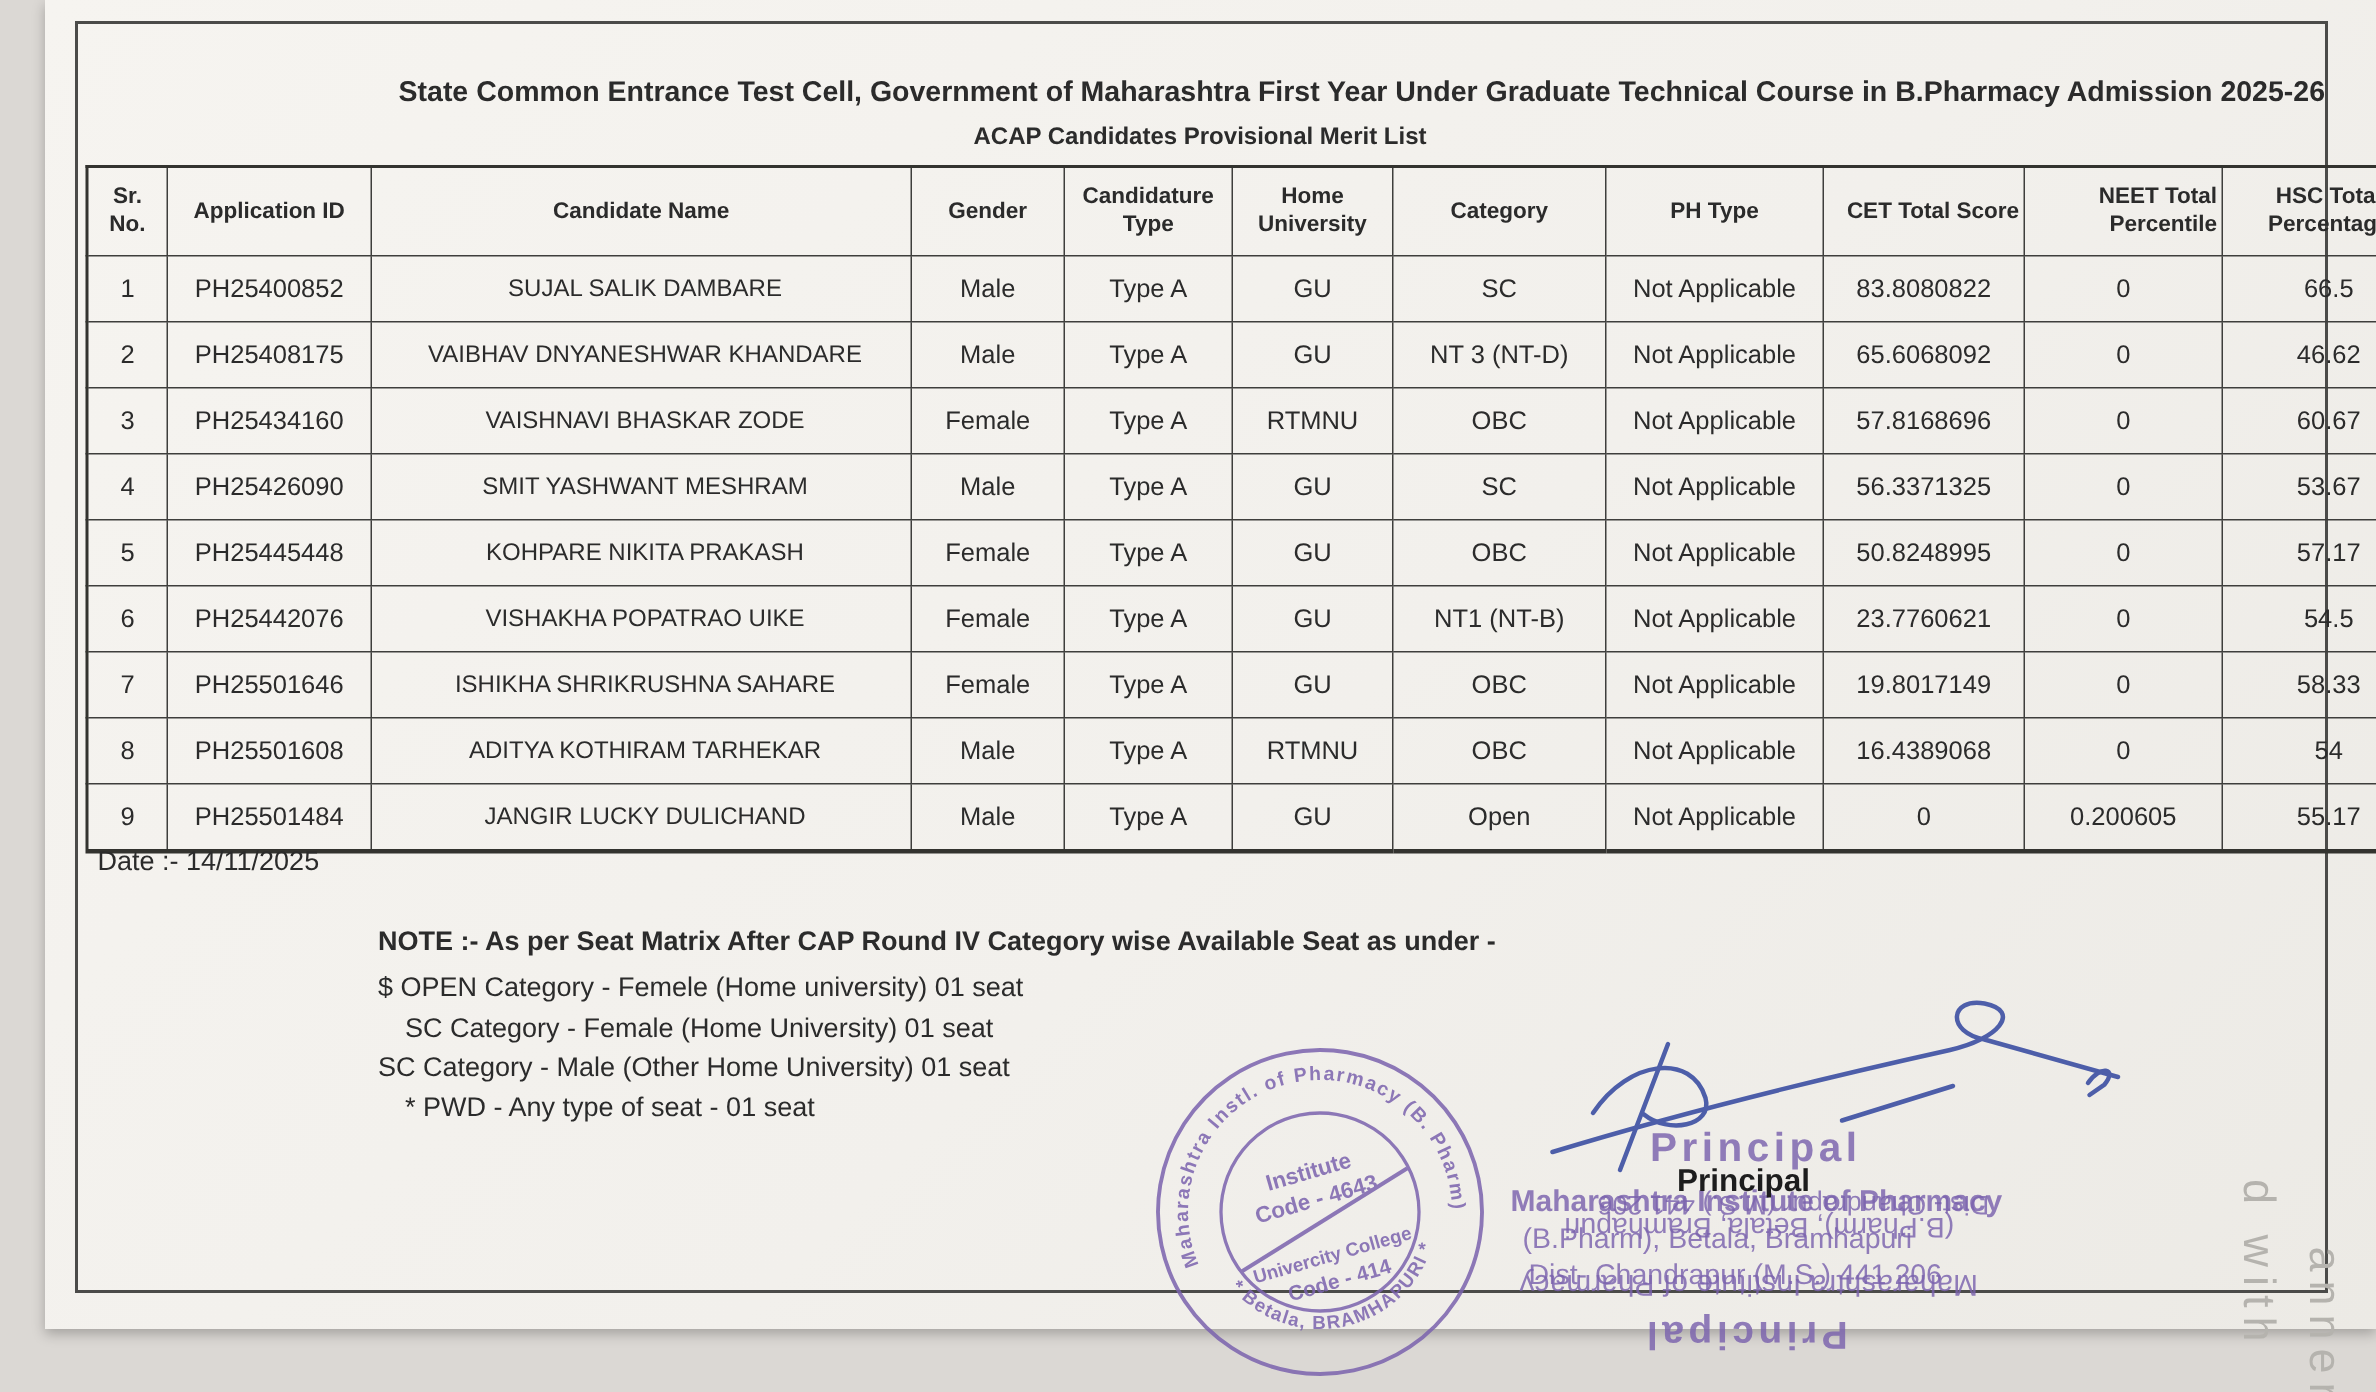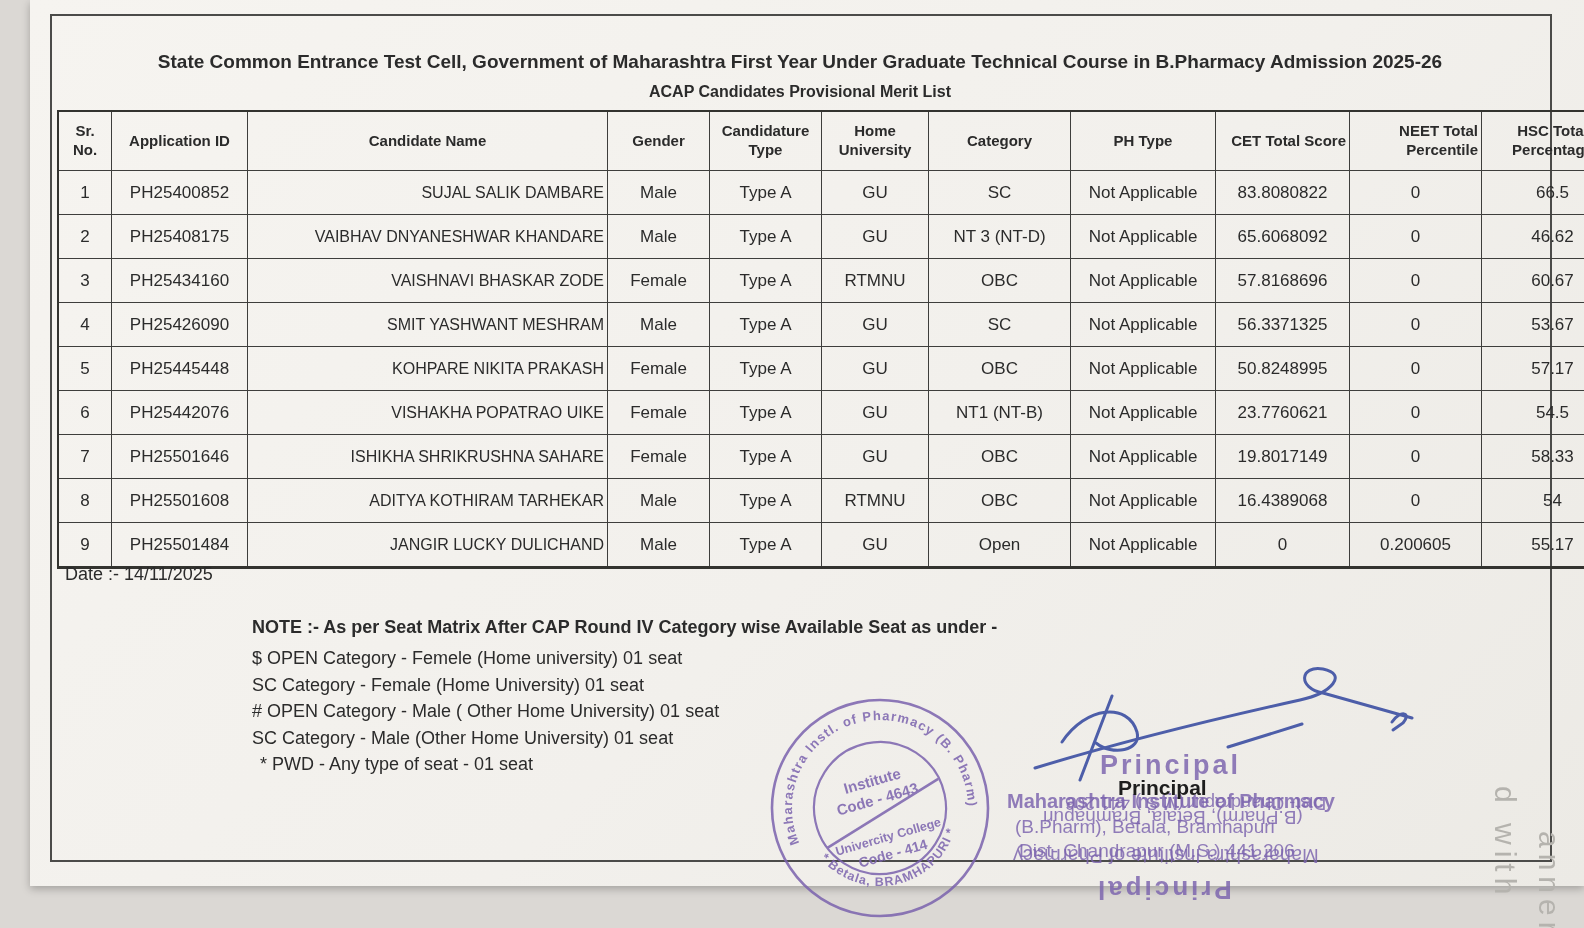--- a/index.html
+++ b/index.html
@@ -5,38 +5,38 @@
   html,body{margin:0;padding:0;background:#d8d5d1;}
   .canvas{position:relative;width:1584px;height:928px;overflow:hidden;
           font-family:"Liberation Sans",sans-serif;color:#2b2b2b;background:#dbd8d4;}
   .paper{position:absolute;left:30px;top:0;width:1554px;height:886px;
          background:linear-gradient(135deg,#f6f4f0 0%,#f2f0ec 55%,#eceae5 100%);
          box-shadow:0 3px 8px rgba(0,0,0,.25);}
   .frame{position:absolute;left:50px;top:14px;width:1498px;height:844px;
          border:2px solid #4b4b49;}
   .t1{position:absolute;left:50px;top:17px;width:1500px;text-align:center;
       font-size:23px;font-weight:bold;letter-spacing:.3px;}
-  .t2{position:absolute;left:50px;top:51px;width:1500px;text-align:center;
+  .t2{position:absolute;left:50px;top:51px;width:1500px;text-align:right;
       font-size:19px;font-weight:bold;}
   .t3{position:absolute;left:50px;top:83px;width:1500px;text-align:center;
       font-size:16px;font-weight:bold;}
   table.tbl{position:absolute;left:57px;top:110px;width:1488px;border-collapse:collapse;
       table-layout:fixed;background:transparent;}
   .tbl th{border:1.6px solid #3e3e3c;font-size:15px;font-weight:bold;height:54px;
       padding:2px 3px;text-align:center;vertical-align:middle;line-height:1.25;}
   .tbl td{border:1.6px solid #3e3e3c;font-size:17px;height:43px;text-align:center;
       vertical-align:middle;padding:0 3px;}
-  .tbl td.name{text-align:right;padding-left:8px;font-size:16px;}
+  .tbl td.name{text-align:center;padding-left:8px;font-size:16px;}
   .tbl{border:2.5px solid #33332f;}
   .tbl tr:last-child td{border-bottom:3px solid #33332f;}
   .date{position:absolute;left:65px;top:564px;font-size:18px;}
   .notes{position:absolute;left:252px;top:617px;font-size:18px;}
   .note-title{font-weight:bold;margin-bottom:7px;}
   .note-line{line-height:26.5px;}
-  .note-line:nth-child(2),.note-line:nth-child(4){margin-left:0;}
+  .note-line:nth-child(2),.note-line:nth-child(4){margin-left:18px;}
   .note-line:nth-child(5){margin-left:8px;}
   .round-stamp{position:absolute;left:762px;top:690px;width:236px;height:236px;
       transform:rotate(-12deg);opacity:.85;}
   .sig{position:absolute;left:1000px;top:650px;width:440px;height:140px;}
   .stampblock{position:absolute;left:1005px;top:748px;width:345px;height:180px;
       color:#7b63ae;}
   .stampblock .sline{position:absolute;white-space:nowrap;opacity:.82;}
   .sl-principal{left:95px;top:2px;font-size:27px;font-weight:bold;letter-spacing:3px;}
   .sl-inst{left:2px;top:42px;font-size:20px;font-weight:bold;}
   .sl-bph{left:10px;top:68px;font-size:19px;}
@@ -200,21 +200,20 @@
       </tbody>
   </table>
 
   <div class="date">Date :- 14/11/2025</div>
 
   <div class="notes">
     <div class="note-title">NOTE :- As per Seat Matrix After CAP Round IV Category wise Available Seat as under -</div>
     <div id="note-lines">
         <div class="note-line">$  OPEN Category - Femele (Home university) 01 seat</div>
         <div class="note-line">SC Category - Female (Home University) 01 seat</div>
-        <div class="note-line"># OPEN Category - Male ( Other Home University) 01 seat</div>
         <div class="note-line">SC Category - Male (Other Home University) 01 seat</div>
         <div class="note-line">* PWD - Any type of seat - 01 seat</div>
       </div>
   </div>
 
   <svg class="round-stamp" viewBox="0 0 236 236">
     <circle cx="118" cy="118" r="108" fill="none" stroke="#7b63ae" stroke-width="2.6"></circle>
     <circle cx="118" cy="118" r="66" fill="none" stroke="#7b63ae" stroke-width="2.2"></circle>
     <defs>
       <path id="arcTop" d="M 41.8,162 A 88,88 0 1 1 194.2,162" fill="none"></path>

